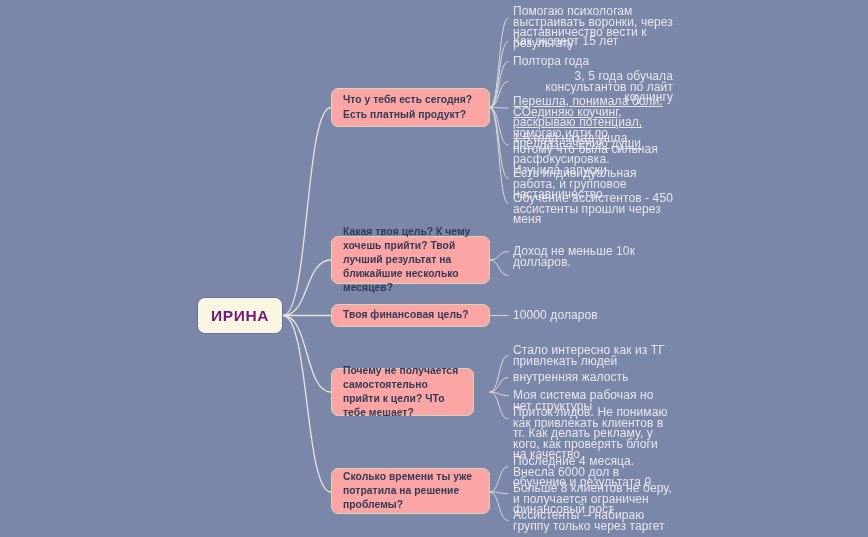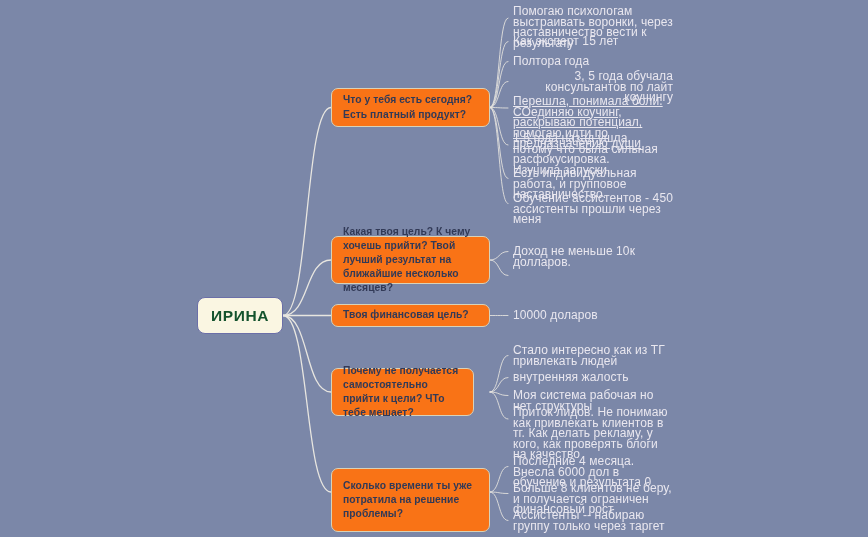--- a/index.html
+++ b/index.html
@@ -38,28 +38,28 @@
     border: 1.5px solid #6b6fa8;
     border-radius: 8px;
     display: flex;
     align-items: center;
     justify-content: center;
   }
   .root-node .root-label {
     font-size: 15.5px;
     font-weight: 600;
     letter-spacing: 0.6px;
-    color: #14532d;
+    color: #701a75;
     white-space: nowrap;
   }
 
   
   .branch-node {
     position: absolute;
-    background: #f97316;
+    background: #fca5a5;
     border: 1px solid #d8d2b8;
     border-radius: 7px;
     display: flex;
     align-items: center;
     padding: 7px 10px 7px 11px;
   }
   .branch-node .branch-label {
     font-size: 10.3px;
     line-height: 14.2px;
     font-weight: 700;
@@ -137,20 +137,20 @@
   <div class="leaf" style="left:513px; top:310px;">10000 доларов</div>
 
   <div class="branch-node" style="left:331px; top:368px; width:143px; height:48px;">
     <span class="branch-label">Почему не получается самостоятельно прийти к цели? ЧТо тебе мешает?</span>
   </div>
   <div class="leaf" style="left:513px; top:345px;">Стало интересно как из ТГ привлекать людей</div>
   <div class="leaf" style="left:513px; top:372px;">внутренняя жалость</div>
   <div class="leaf" style="left:513px; top:390px;">Моя система рабочая но нет структуры</div>
   <div class="leaf" style="left:513px; top:407px;">Приток лидов. Не понимаю как привлекать клиентов в тг. Как делать рекламу, у кого, как проверять блоги на качество</div>
 
-  <div class="branch-node" style="left:331px; top:468px; width:159px; height:64px;justify-content:center;">
+  <div class="branch-node" style="left:331px; top:468px; width:159px; height:46px;justify-content:center;">
     <span class="branch-label">Сколько времени ты уже потратила на решение проблемы?</span>
   </div>
   <div class="leaf" style="left:513px; top:456px;">Последние 4 месяца. Внесла 6000 дол в обучение и результата 0</div>
   <div class="leaf" style="left:513px; top:483px;">Больше 8 клиентов не беру, и получается ограничен финансовый рост</div>
   <div class="leaf" style="left:513px; top:510px;">Ассистенты -- набираю группу только через таргет</div>
 
 </div>
 
 </body></html>

